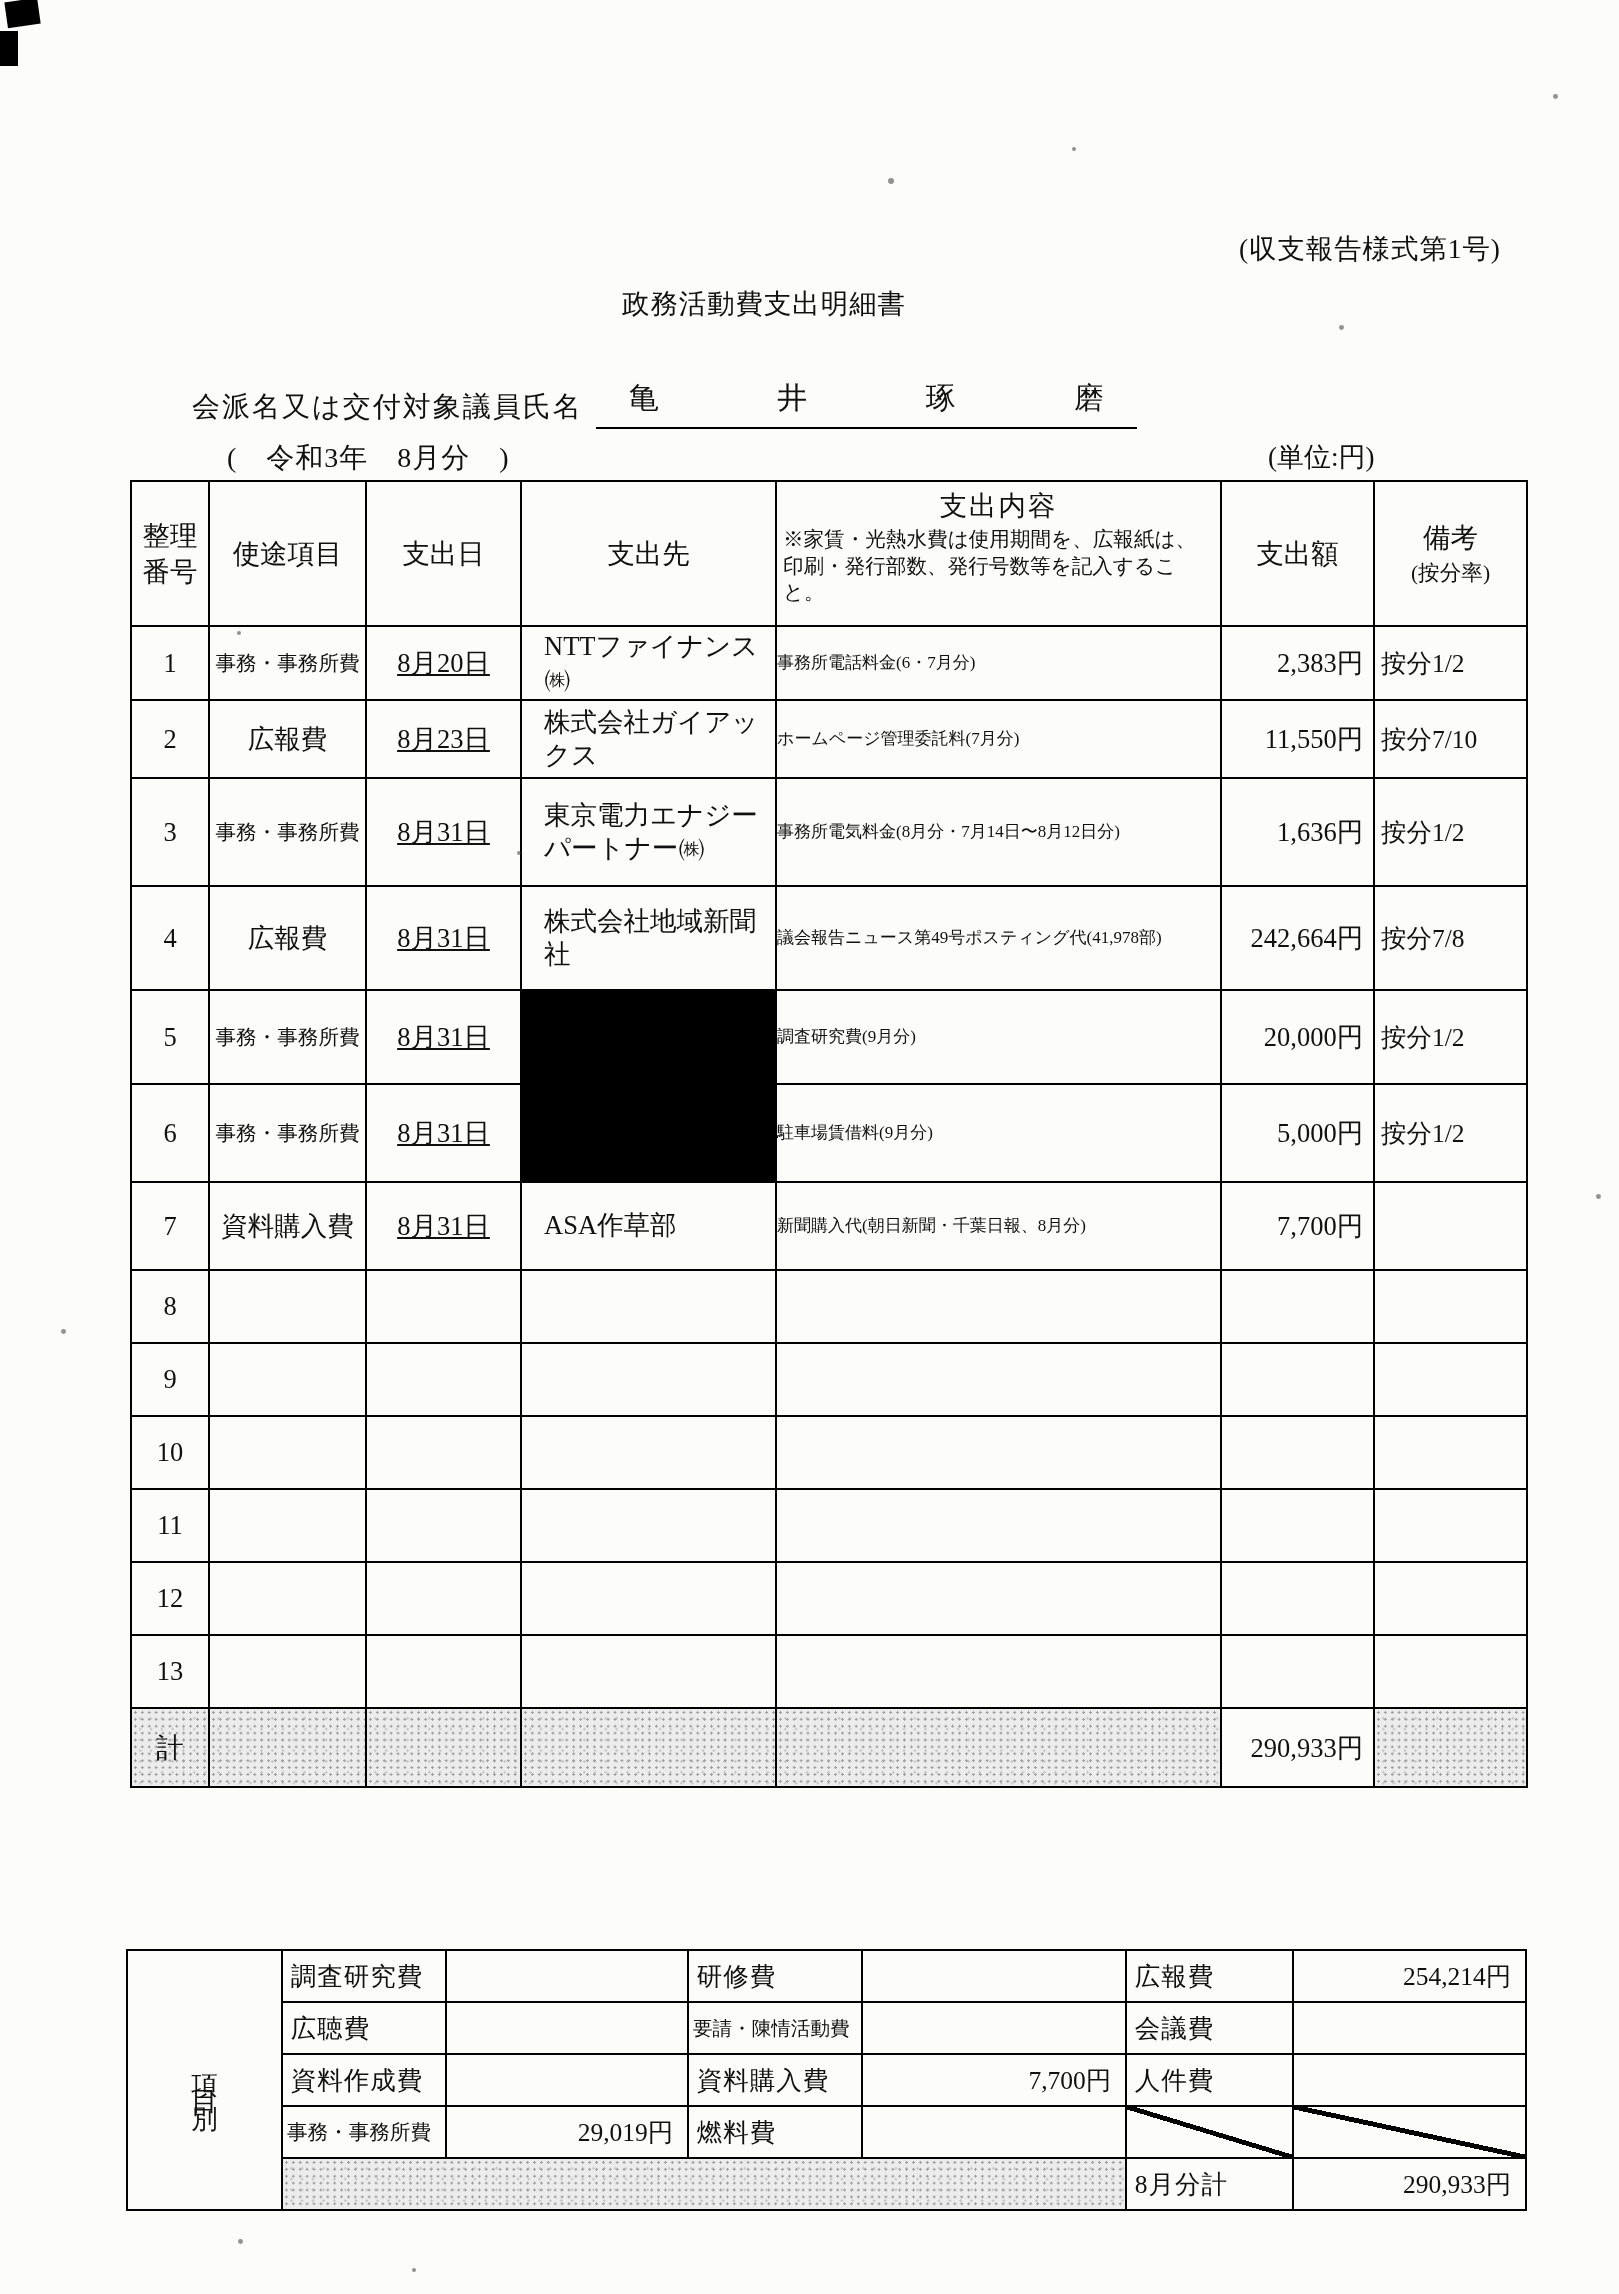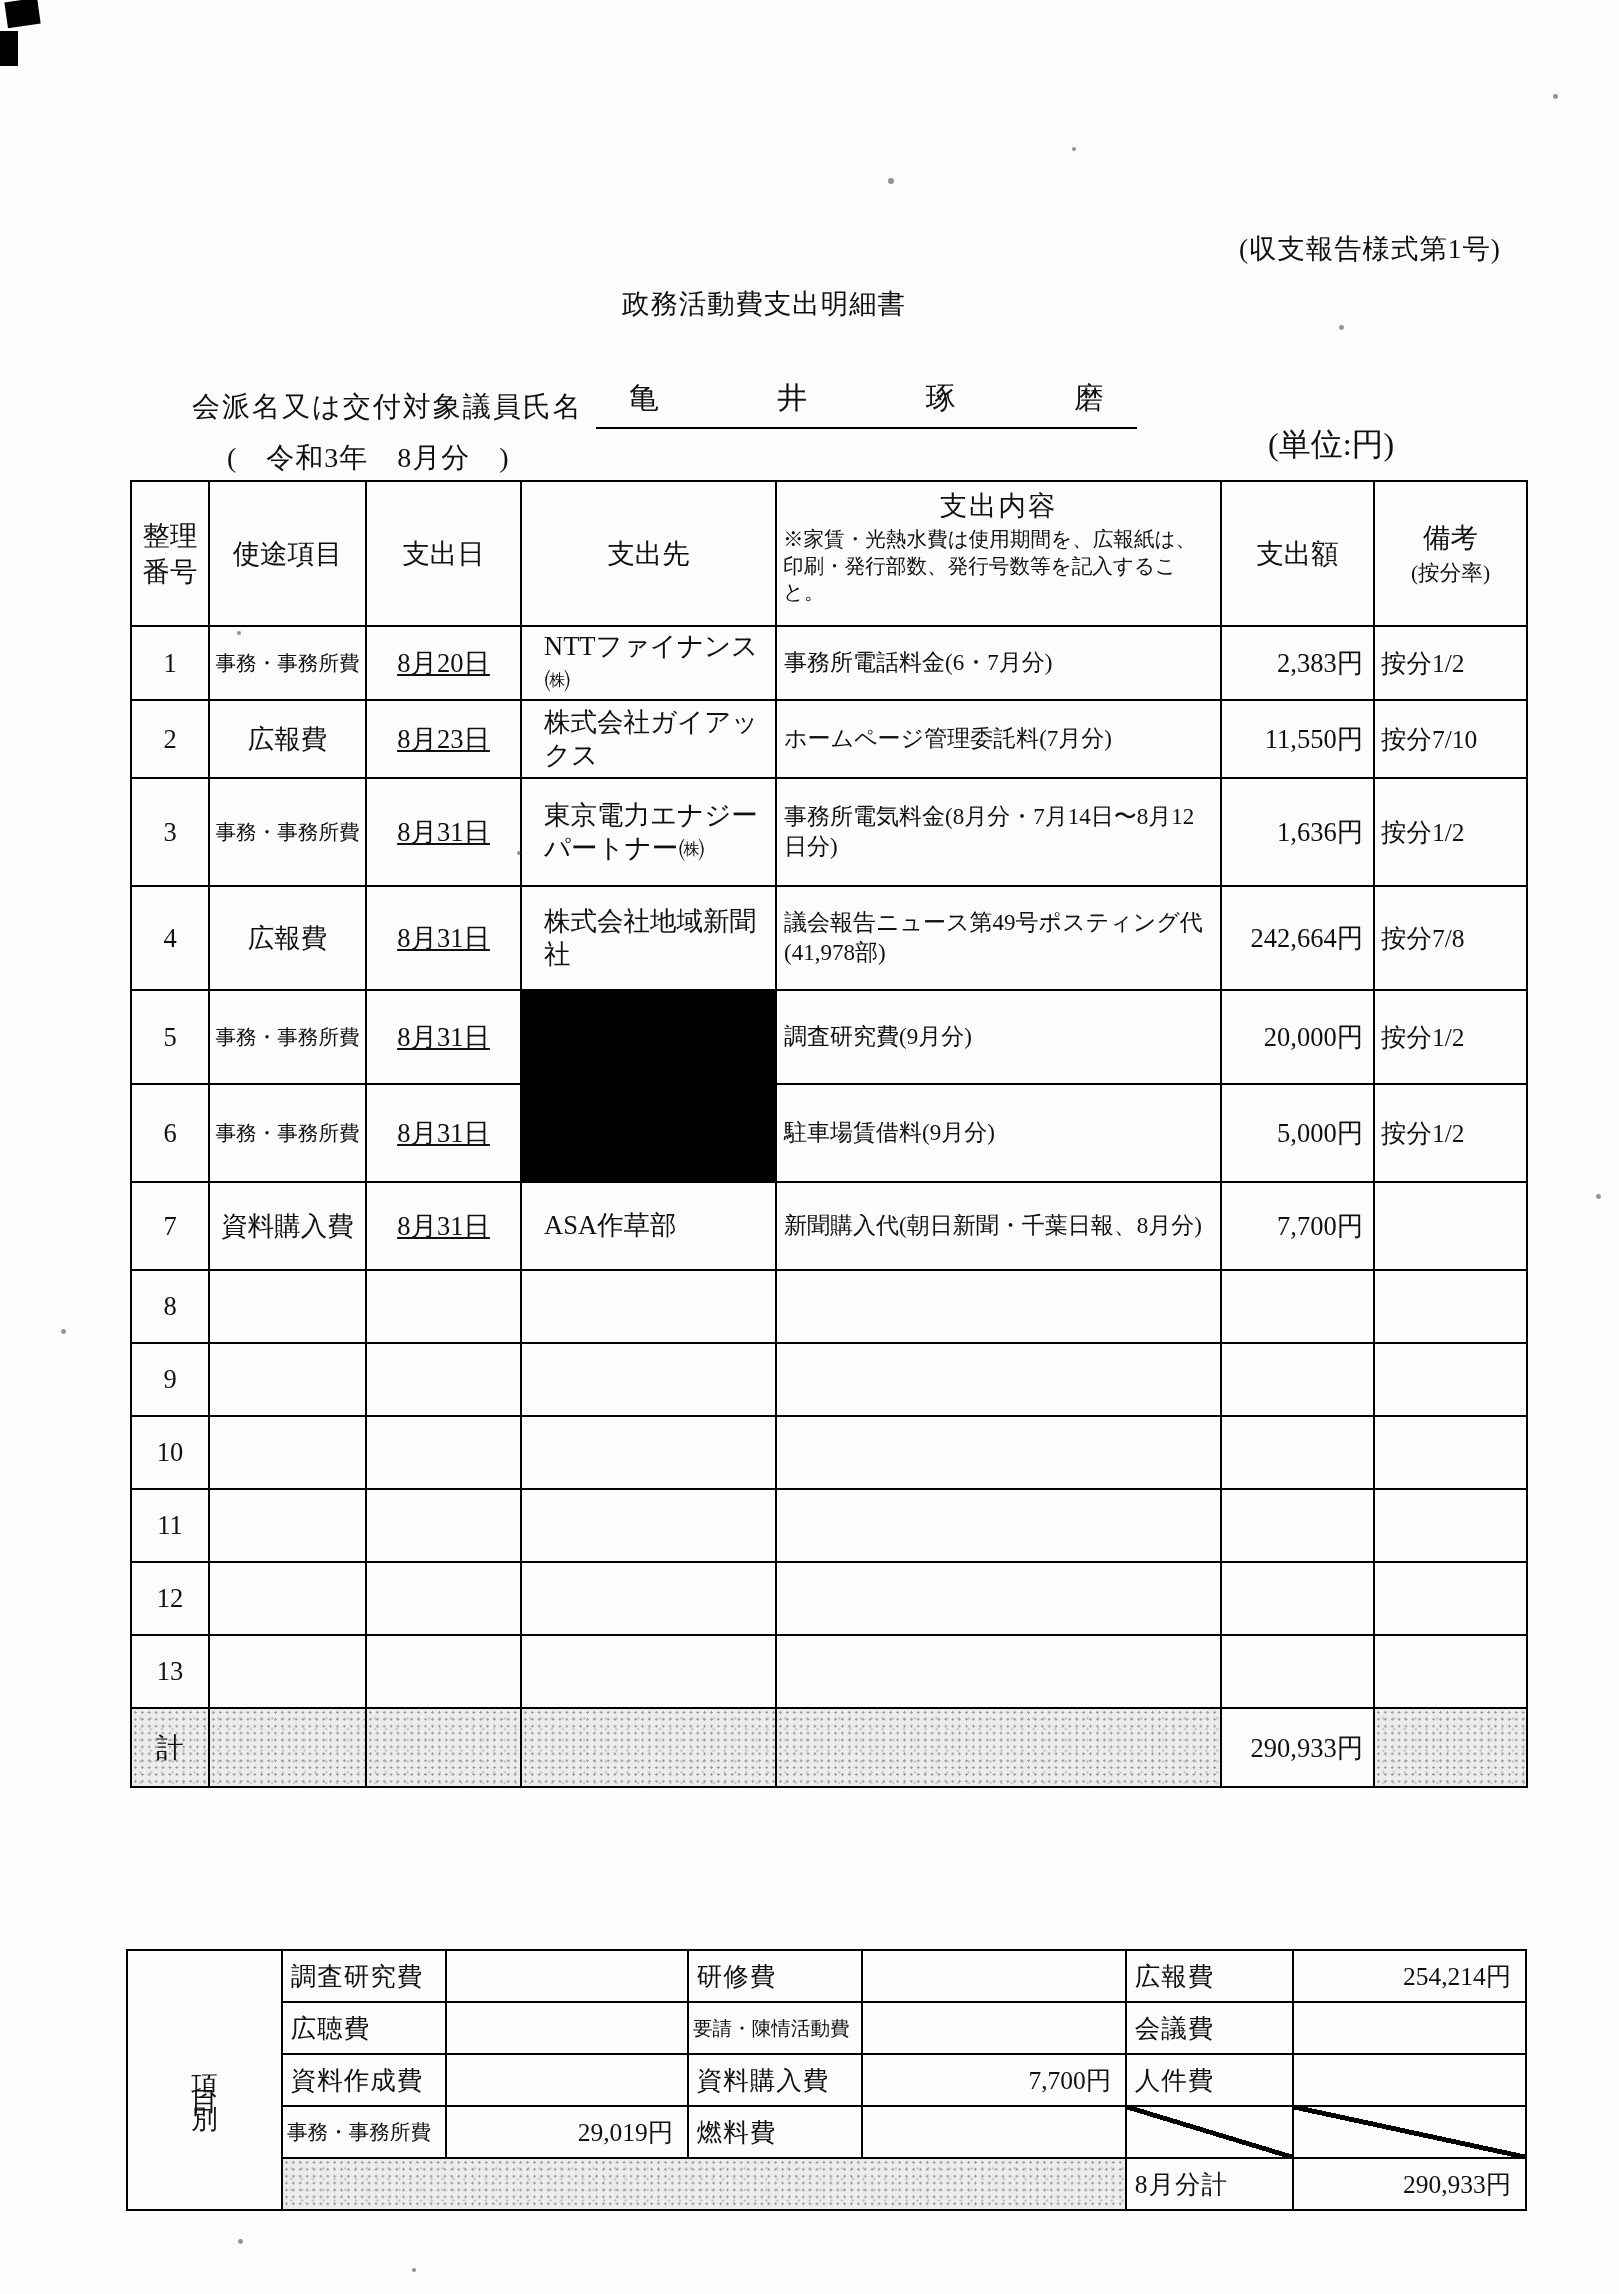--- a/index.html
+++ b/index.html
@@ -31,41 +31,41 @@
     border-bottom:2.9px solid #000;
     font-size:30px;
     text-align:justify;text-align-last:justify;
     white-space:nowrap;
   }
   .period{
     position:absolute;top:439px;left:227px;
     font-size:28px;letter-spacing:1px;
   }
   .unit-label{
-    position:absolute;top:423px;left:1268px;
-    font-size:32px;
+    position:absolute;top:439px;left:1268px;
+    font-size:27px;
   }
   
   table{border-collapse:collapse;table-layout:fixed;position:absolute;background:#fcfcfb;}
   td,th{border:2px solid #000;overflow:hidden;vertical-align:middle;padding:2px 5.9px;box-sizing:border-box;font-weight:normal;}
   .main-table{left:130px;top:480px;width:1396px;border:2.9px solid #000;}
   .main-table thead tr{height:145px;}
   .h76{height:74px}.h80{height:78px}.h110{height:108px}.h106{height:104px}
   .h96{height:94px}.h100{height:98px}.h90{height:88px}.h74{height:73px}.h81{height:79px}
   .th-main{font-size:27.4px;text-align:center;}
   .th-detail{text-align:left;vertical-align:top;padding-top:5.9px;}
   .th-detail .detail-title{font-size:27.4px;text-align:center;letter-spacing:2px;}
   .th-detail .detail-note{font-size:20.6px;line-height:1.3;text-align:left;margin-top:2px;}
   .th-remarks .sub{font-size:21.6px;margin-top:2px;}
   .c-no{text-align:center;font-size:26.5px;}
   .c-item{text-align:center;font-size:26.5px;}
   .c-item.xs{font-size:20.6px;padding:2px 2px;}
   .c-date{text-align:center;font-size:26.5px;text-decoration:underline;}
   .c-payee{text-align:left;font-size:26.5px;line-height:1.25;padding-left:22px;}
-  .c-detail{text-align:left;font-size:23px;line-height:1.3;padding-left:7px;}
+  .c-detail{text-align:left;font-size:17px;line-height:1.3;padding-left:0;}
   .c-amount{text-align:right;font-size:26.5px;padding-right:9.8px;}
   .c-remarks{text-align:left;font-size:25.5px;padding-left:5.9px;}
   .redacted{background:#000;}
   .shade{
     background-color:#ececec;
     background-image:radial-gradient(#9a9a9a 1px, transparent 1.3px),radial-gradient(#c4c4c4 1px, transparent 1.3px);
     background-size:6.9px 6.9px,10.8px 10.8px;
     background-position:0 0,2.9px 3.9px;
   }
   .row-total td{border-top:2.9px solid #000;border-bottom:2.9px solid #000;}

